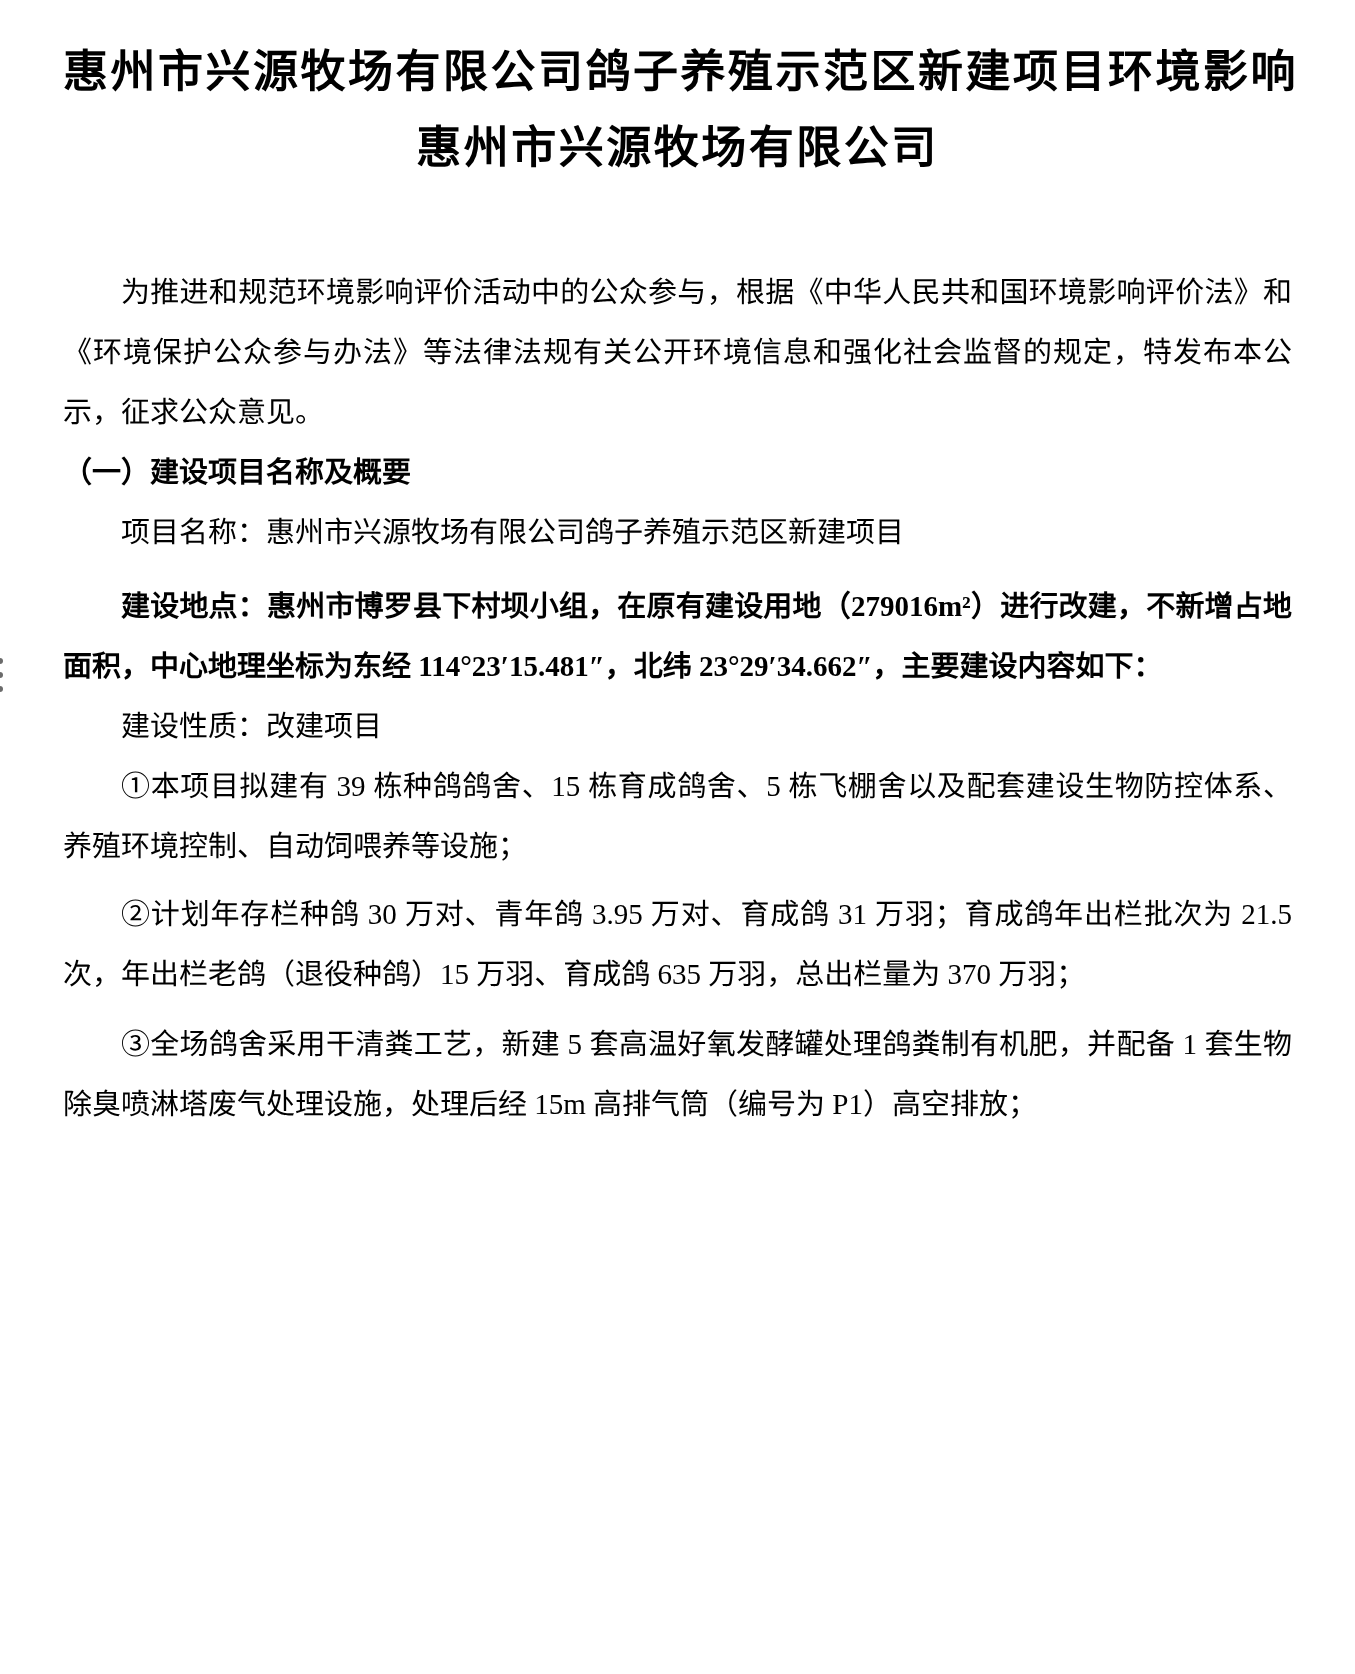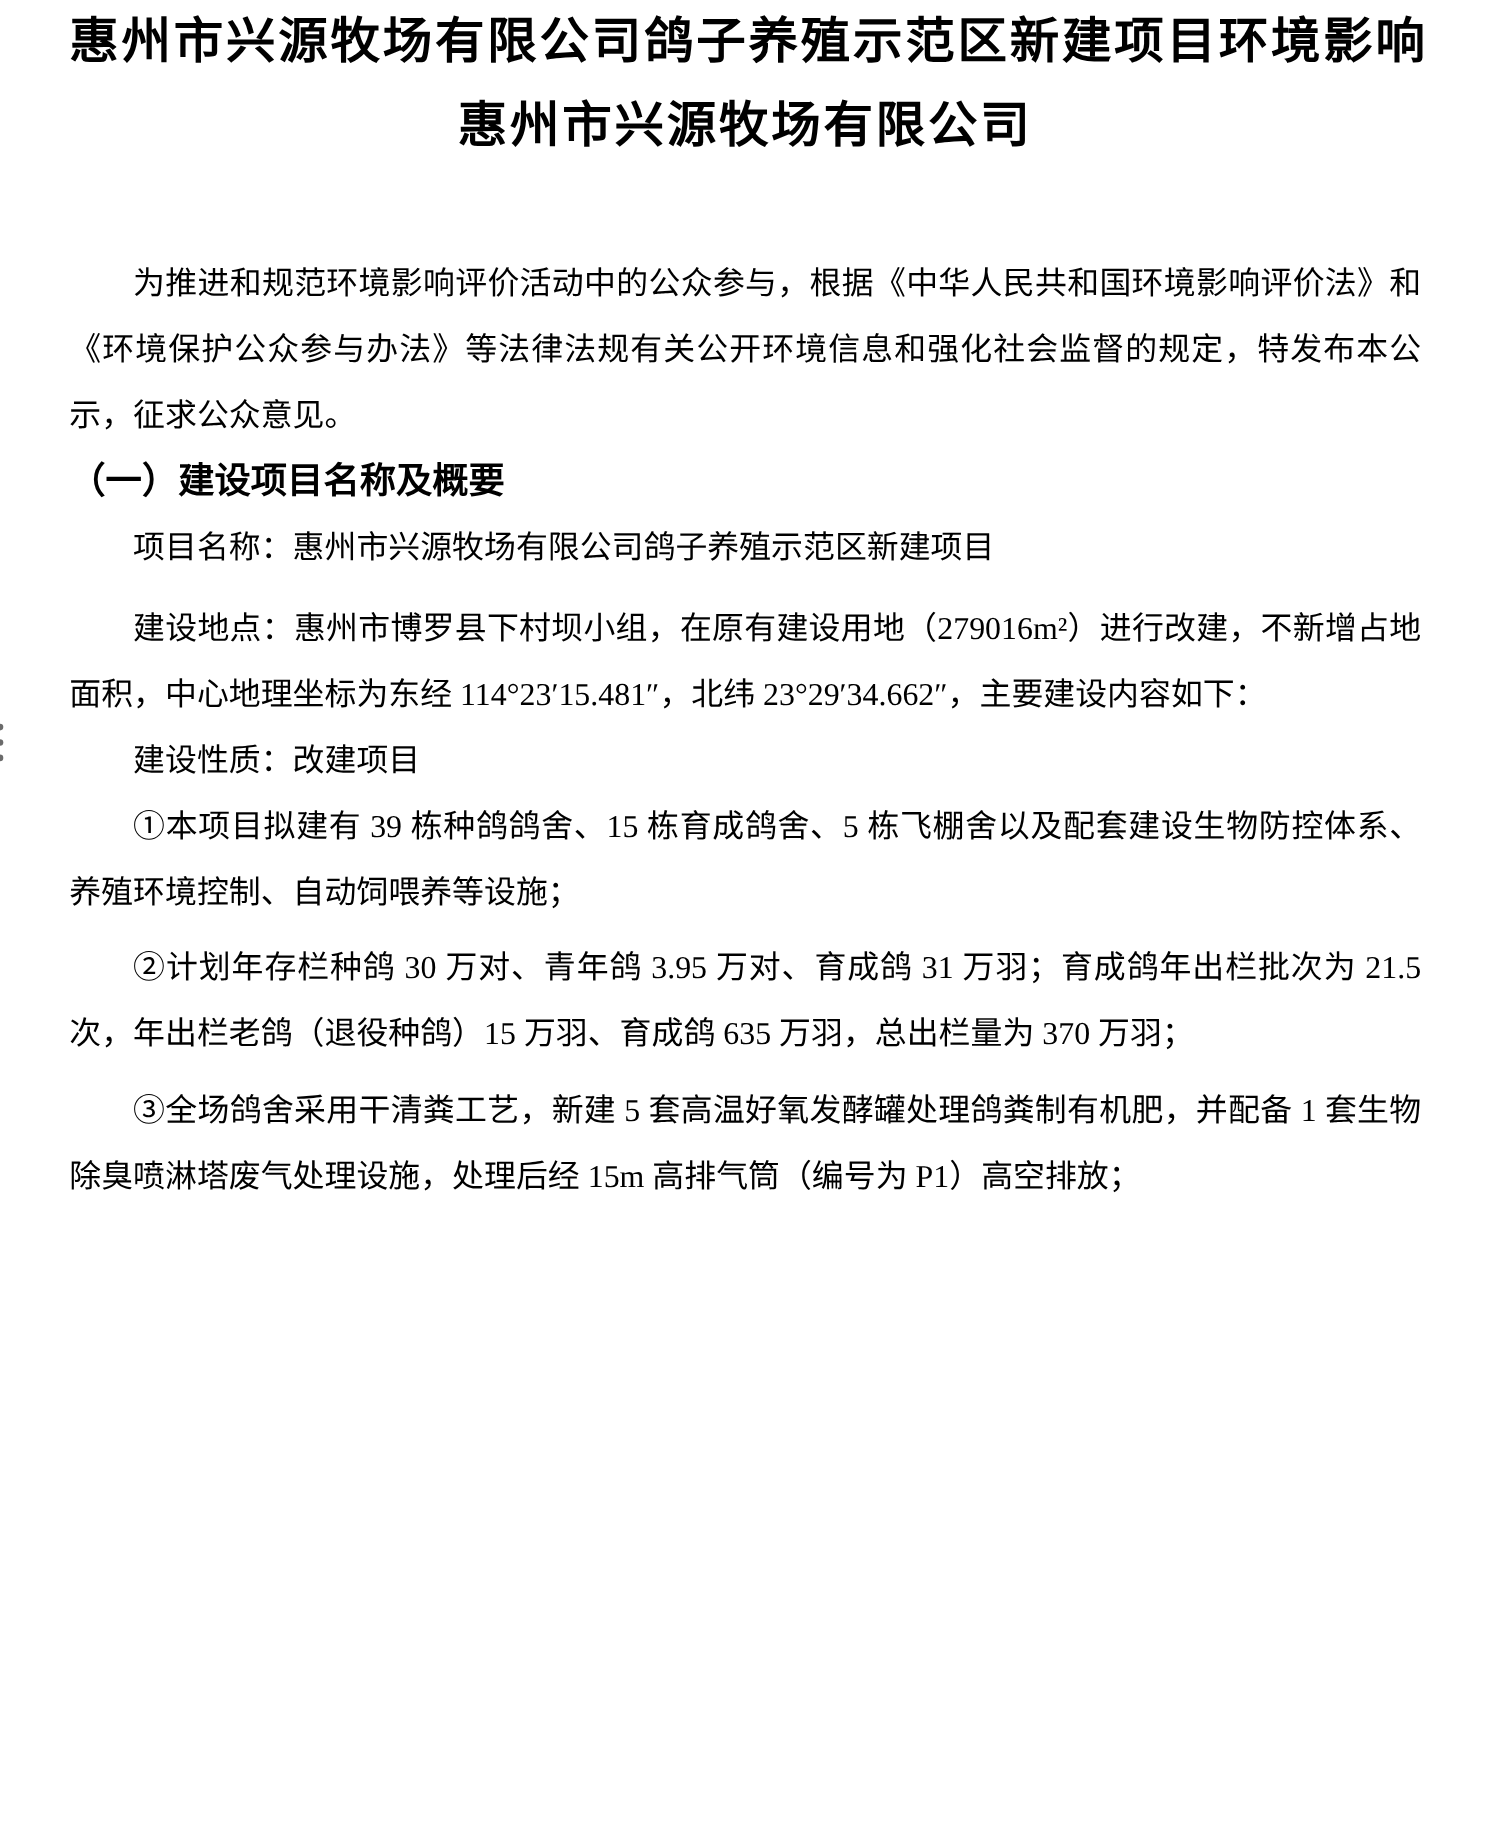--- a/index.html
+++ b/index.html
@@ -10,20 +10,21 @@
     height: 1674px;
     background: #ffffff;
     color: #000000;
     overflow: hidden;
   }
   .content {
     padding: 0 63px;
   }
   .title-block {
     margin: 0;
+    padding-top: 34px;
     text-align: center;
     font-family: "Liberation Sans", "DejaVu Sans", sans-serif;
     font-weight: 700;
     font-size: 45px;
     line-height: 76px;
     letter-spacing: 2.5px;
   }
   .title-line { white-space: nowrap; }
   .body-block {
     margin-top: 76px;
@@ -32,27 +33,27 @@
     line-height: 60px;
     text-align: justify;
     text-justify: inter-character;
   }
   .para {
     margin: 0;
     text-indent: 2em;
   }
   .heading {
     margin: 0;
-    font-size: 33px;
+    font-size: 29px;
     font-weight: 700;
     text-indent: 0;
     font-family: "Liberation Serif", "DejaVu Serif", serif;
     line-height: 60px;
   }
-  .mt14 { margin-top: 14px; }
+  .mt14 { margin-top: 14px; font-weight: bold; }
   .mt10 { margin-top: 10px; }
   .mt20 { margin-top: 20px; }
   .mt8  { margin-top: 8px; }
   .margin-marker {
     position: absolute;
     left: -3px;
     top: 658px;
     width: 8px;
     height: 34px;
     display: flex;

